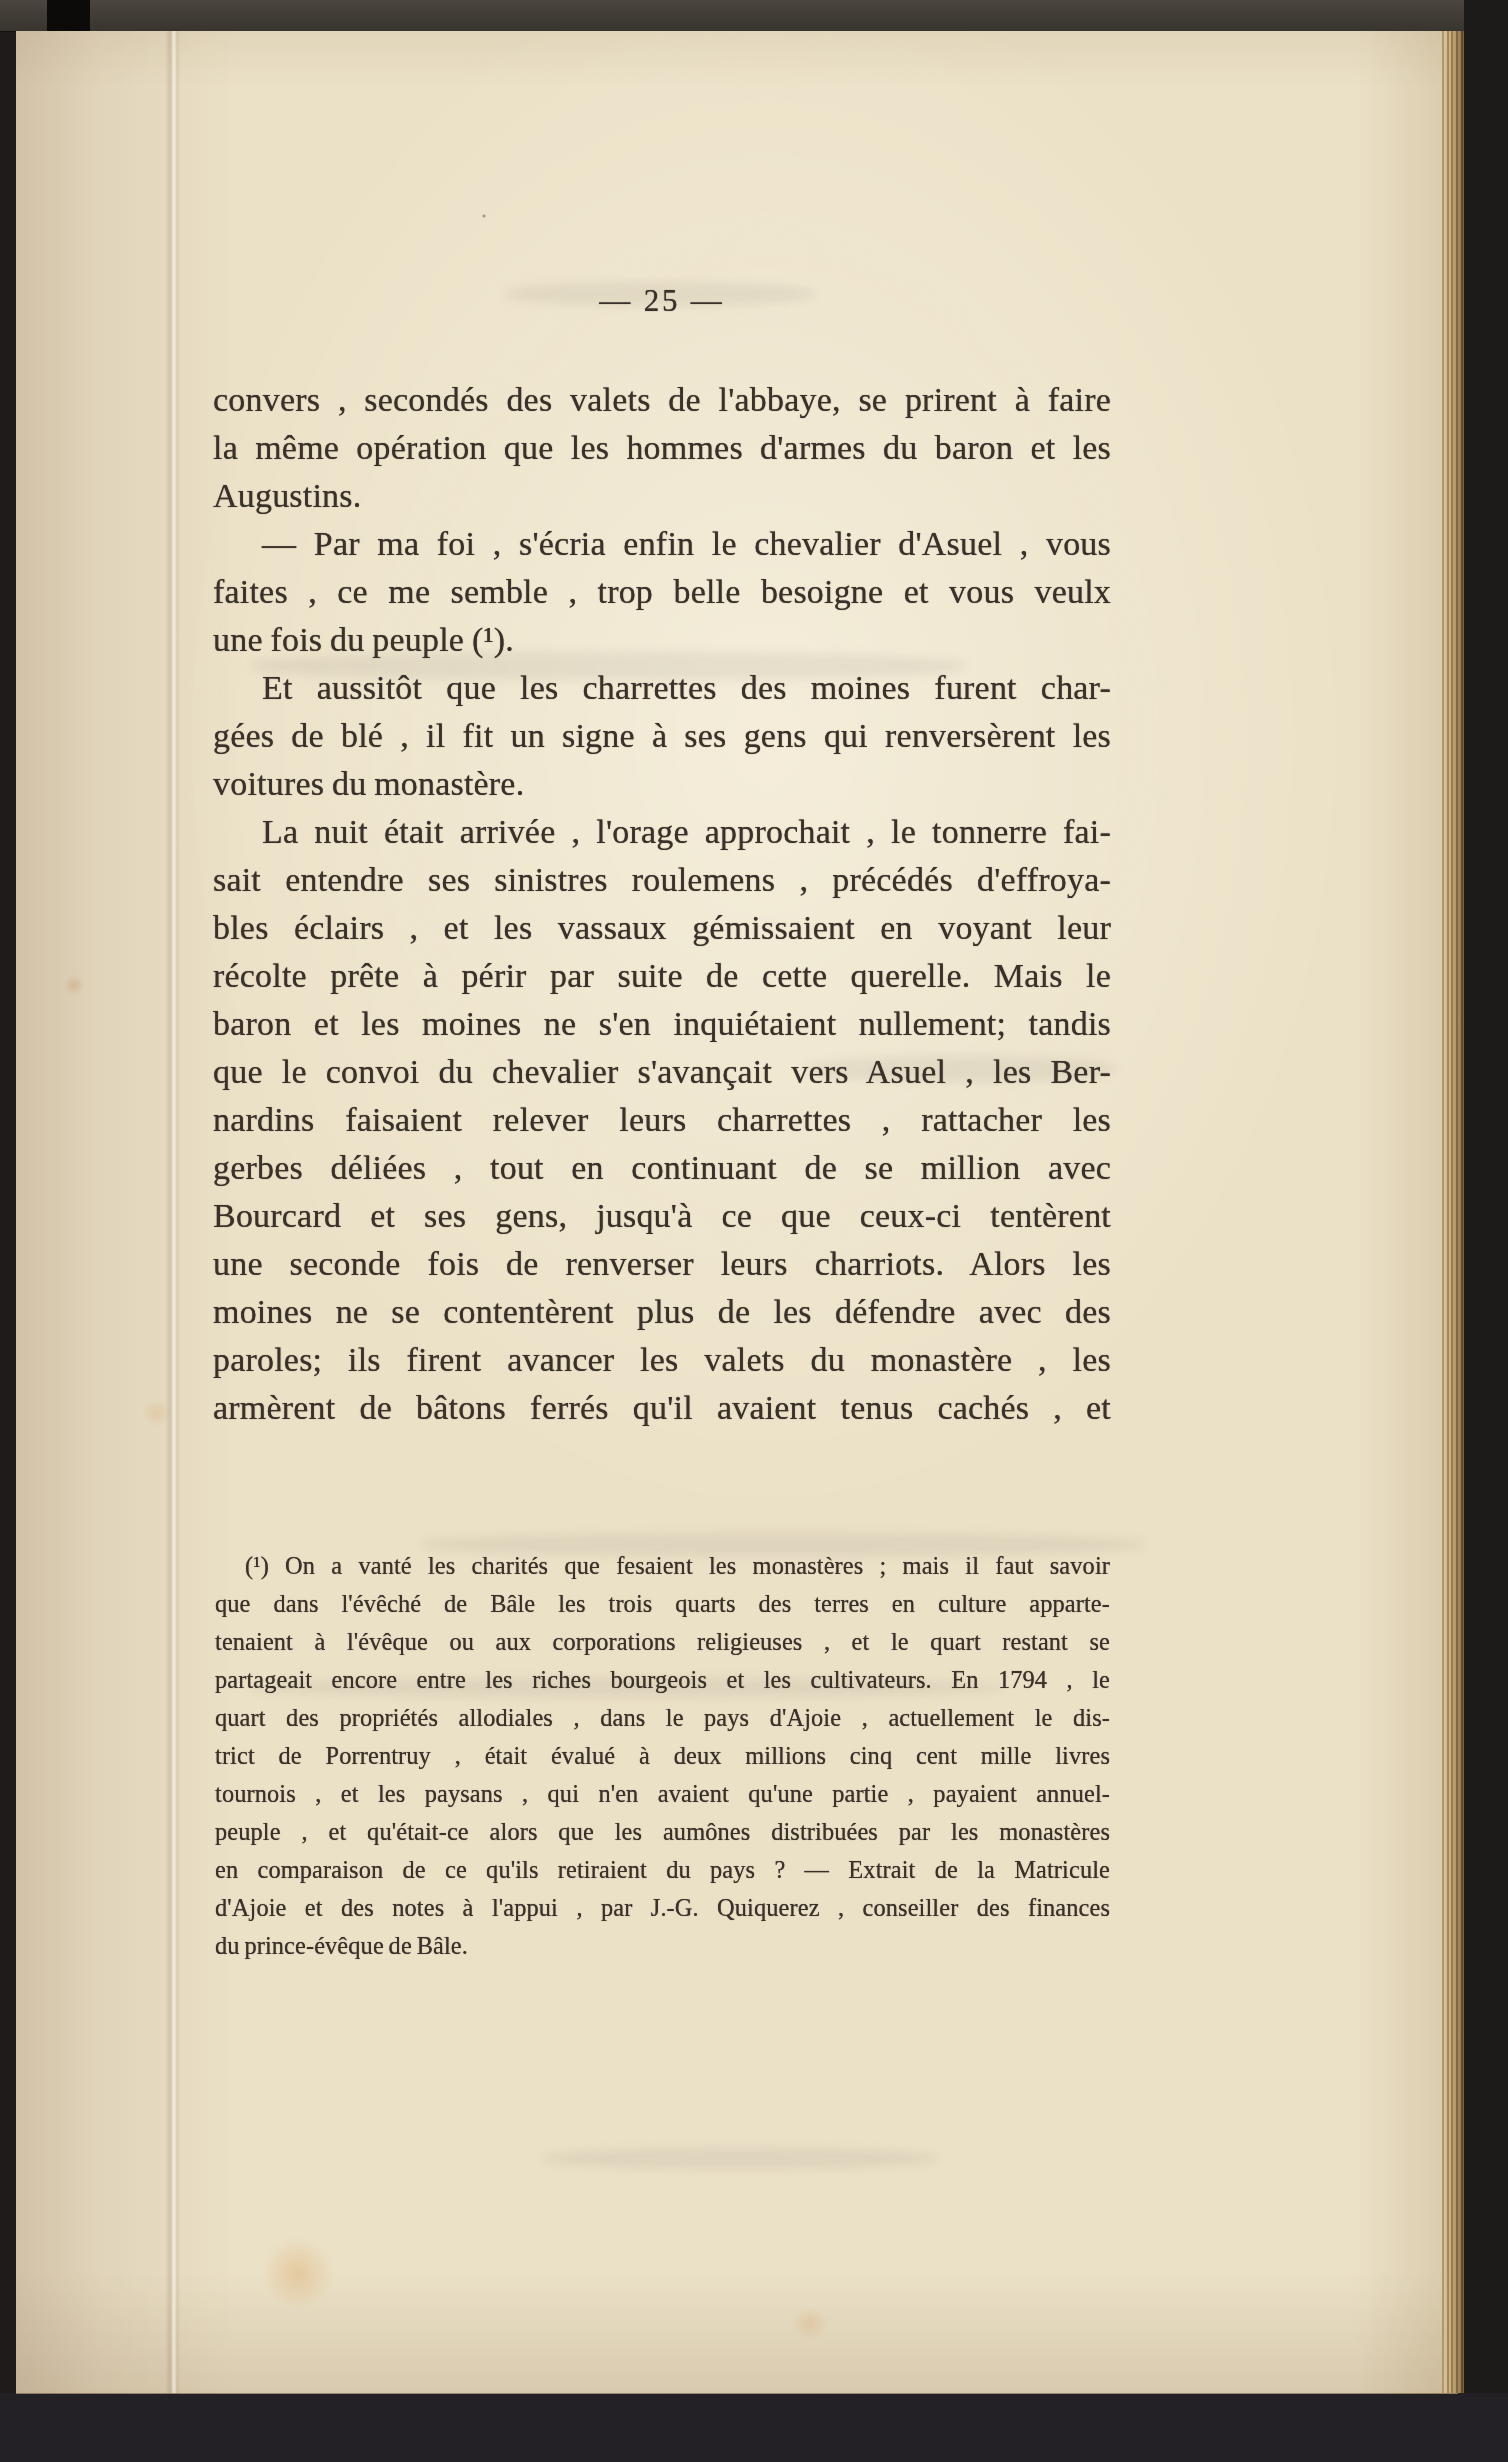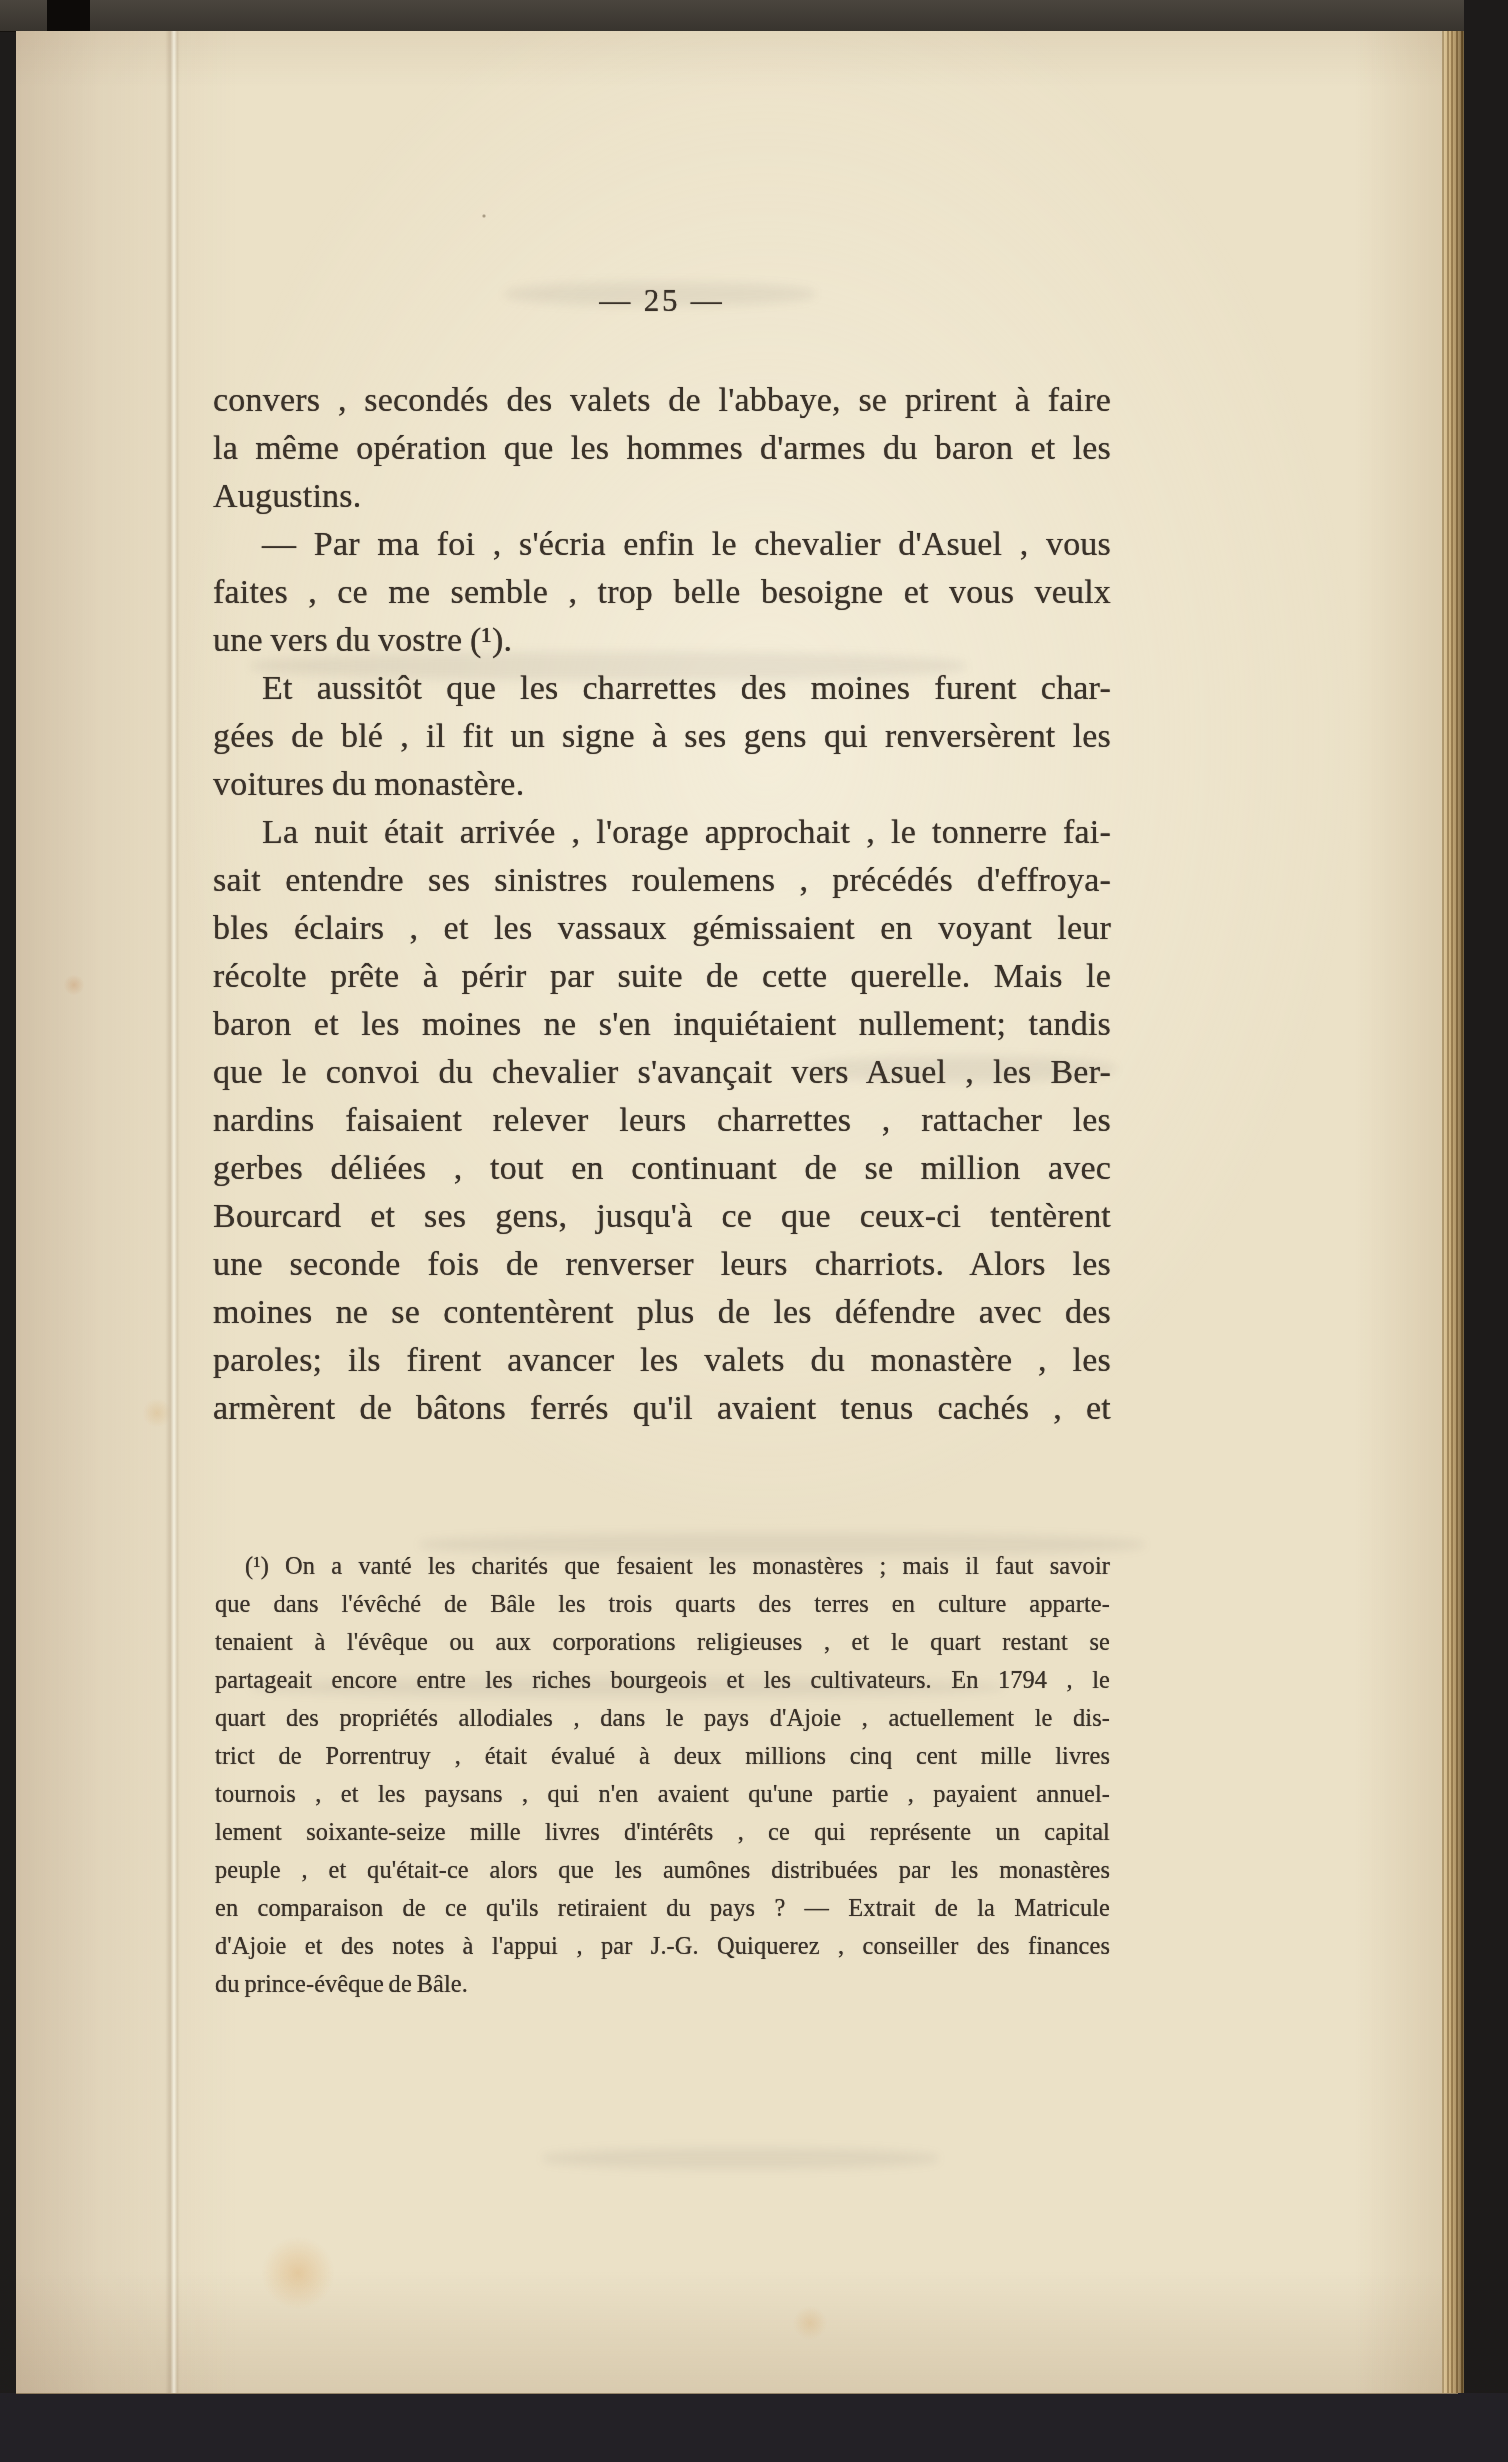--- a/index.html
+++ b/index.html
@@ -83,21 +83,21 @@
     <div class="ghost" style="left:527px;top:2117px;width:395px;height:20.7px;"></div>
 
     <div class="textcol pagenum">— 25 —</div>
 
     <div class="textcol bodytext" id="body-lines">
         <div class="line">convers , secondés des valets de l'abbaye, se prirent à faire</div>
         <div class="line">la même opération que les hommes d'armes du baron et les</div>
         <div class="line endline">Augustins.</div>
         <div class="line indent">— Par ma foi , s'écria enfin le chevalier d'Asuel , vous</div>
         <div class="line">faites , ce me semble , trop belle besoigne et vous veulx</div>
-        <div class="line endline">une vers du vostre (¹).</div>
+        <div class="line endline">une fois du peuple (¹).</div>
         <div class="line indent">Et aussitôt que les charrettes des moines furent char-</div>
         <div class="line">gées de blé , il fit un signe à ses gens qui renversèrent les</div>
         <div class="line endline">voitures du monastère.</div>
         <div class="line indent">La nuit était arrivée , l'orage approchait , le tonnerre fai-</div>
         <div class="line">sait entendre ses sinistres roulemens , précédés d'effroya-</div>
         <div class="line">bles éclairs , et les vassaux gémissaient en voyant leur</div>
         <div class="line">récolte prête à périr par suite de cette querelle. Mais le</div>
         <div class="line">baron et les moines ne s'en inquiétaient nullement; tandis</div>
         <div class="line">que le convoi du chevalier s'avançait vers Asuel , les Ber-</div>
         <div class="line">nardins faisaient relever leurs charrettes , rattacher les</div>
@@ -110,21 +110,20 @@
       </div>
 
     <div class="textcol foottext" id="foot-lines">
         <div class="line indent">(¹) On a vanté les charités que fesaient les monastères ; mais il faut savoir</div>
         <div class="line">que dans l'évêché de Bâle les trois quarts des terres en culture apparte-</div>
         <div class="line">tenaient à l'évêque ou aux corporations religieuses , et le quart restant se</div>
         <div class="line">partageait encore entre les riches bourgeois et les cultivateurs. En 1794 , le</div>
         <div class="line">quart des propriétés allodiales , dans le pays d'Ajoie , actuellement le dis-</div>
         <div class="line">trict de Porrentruy , était évalué à deux millions cinq cent mille livres</div>
         <div class="line">tournois , et les paysans , qui n'en avaient qu'une partie , payaient annuel-</div>
-        <div class="line">lement soixante-seize mille livres d'intérêts , ce qui représente un capital</div>
         <div class="line">peuple , et qu'était-ce alors que les aumônes distribuées par les monastères</div>
         <div class="line">en comparaison de ce qu'ils retiraient du pays ? — Extrait de la Matricule</div>
         <div class="line">d'Ajoie et des notes à l'appui , par J.-G. Quiquerez , conseiller des finances</div>
         <div class="line endline">du prince-évêque de Bâle.</div>
       </div>
   </div>
 
   <div class="page-edge"></div>
 </div>
 

